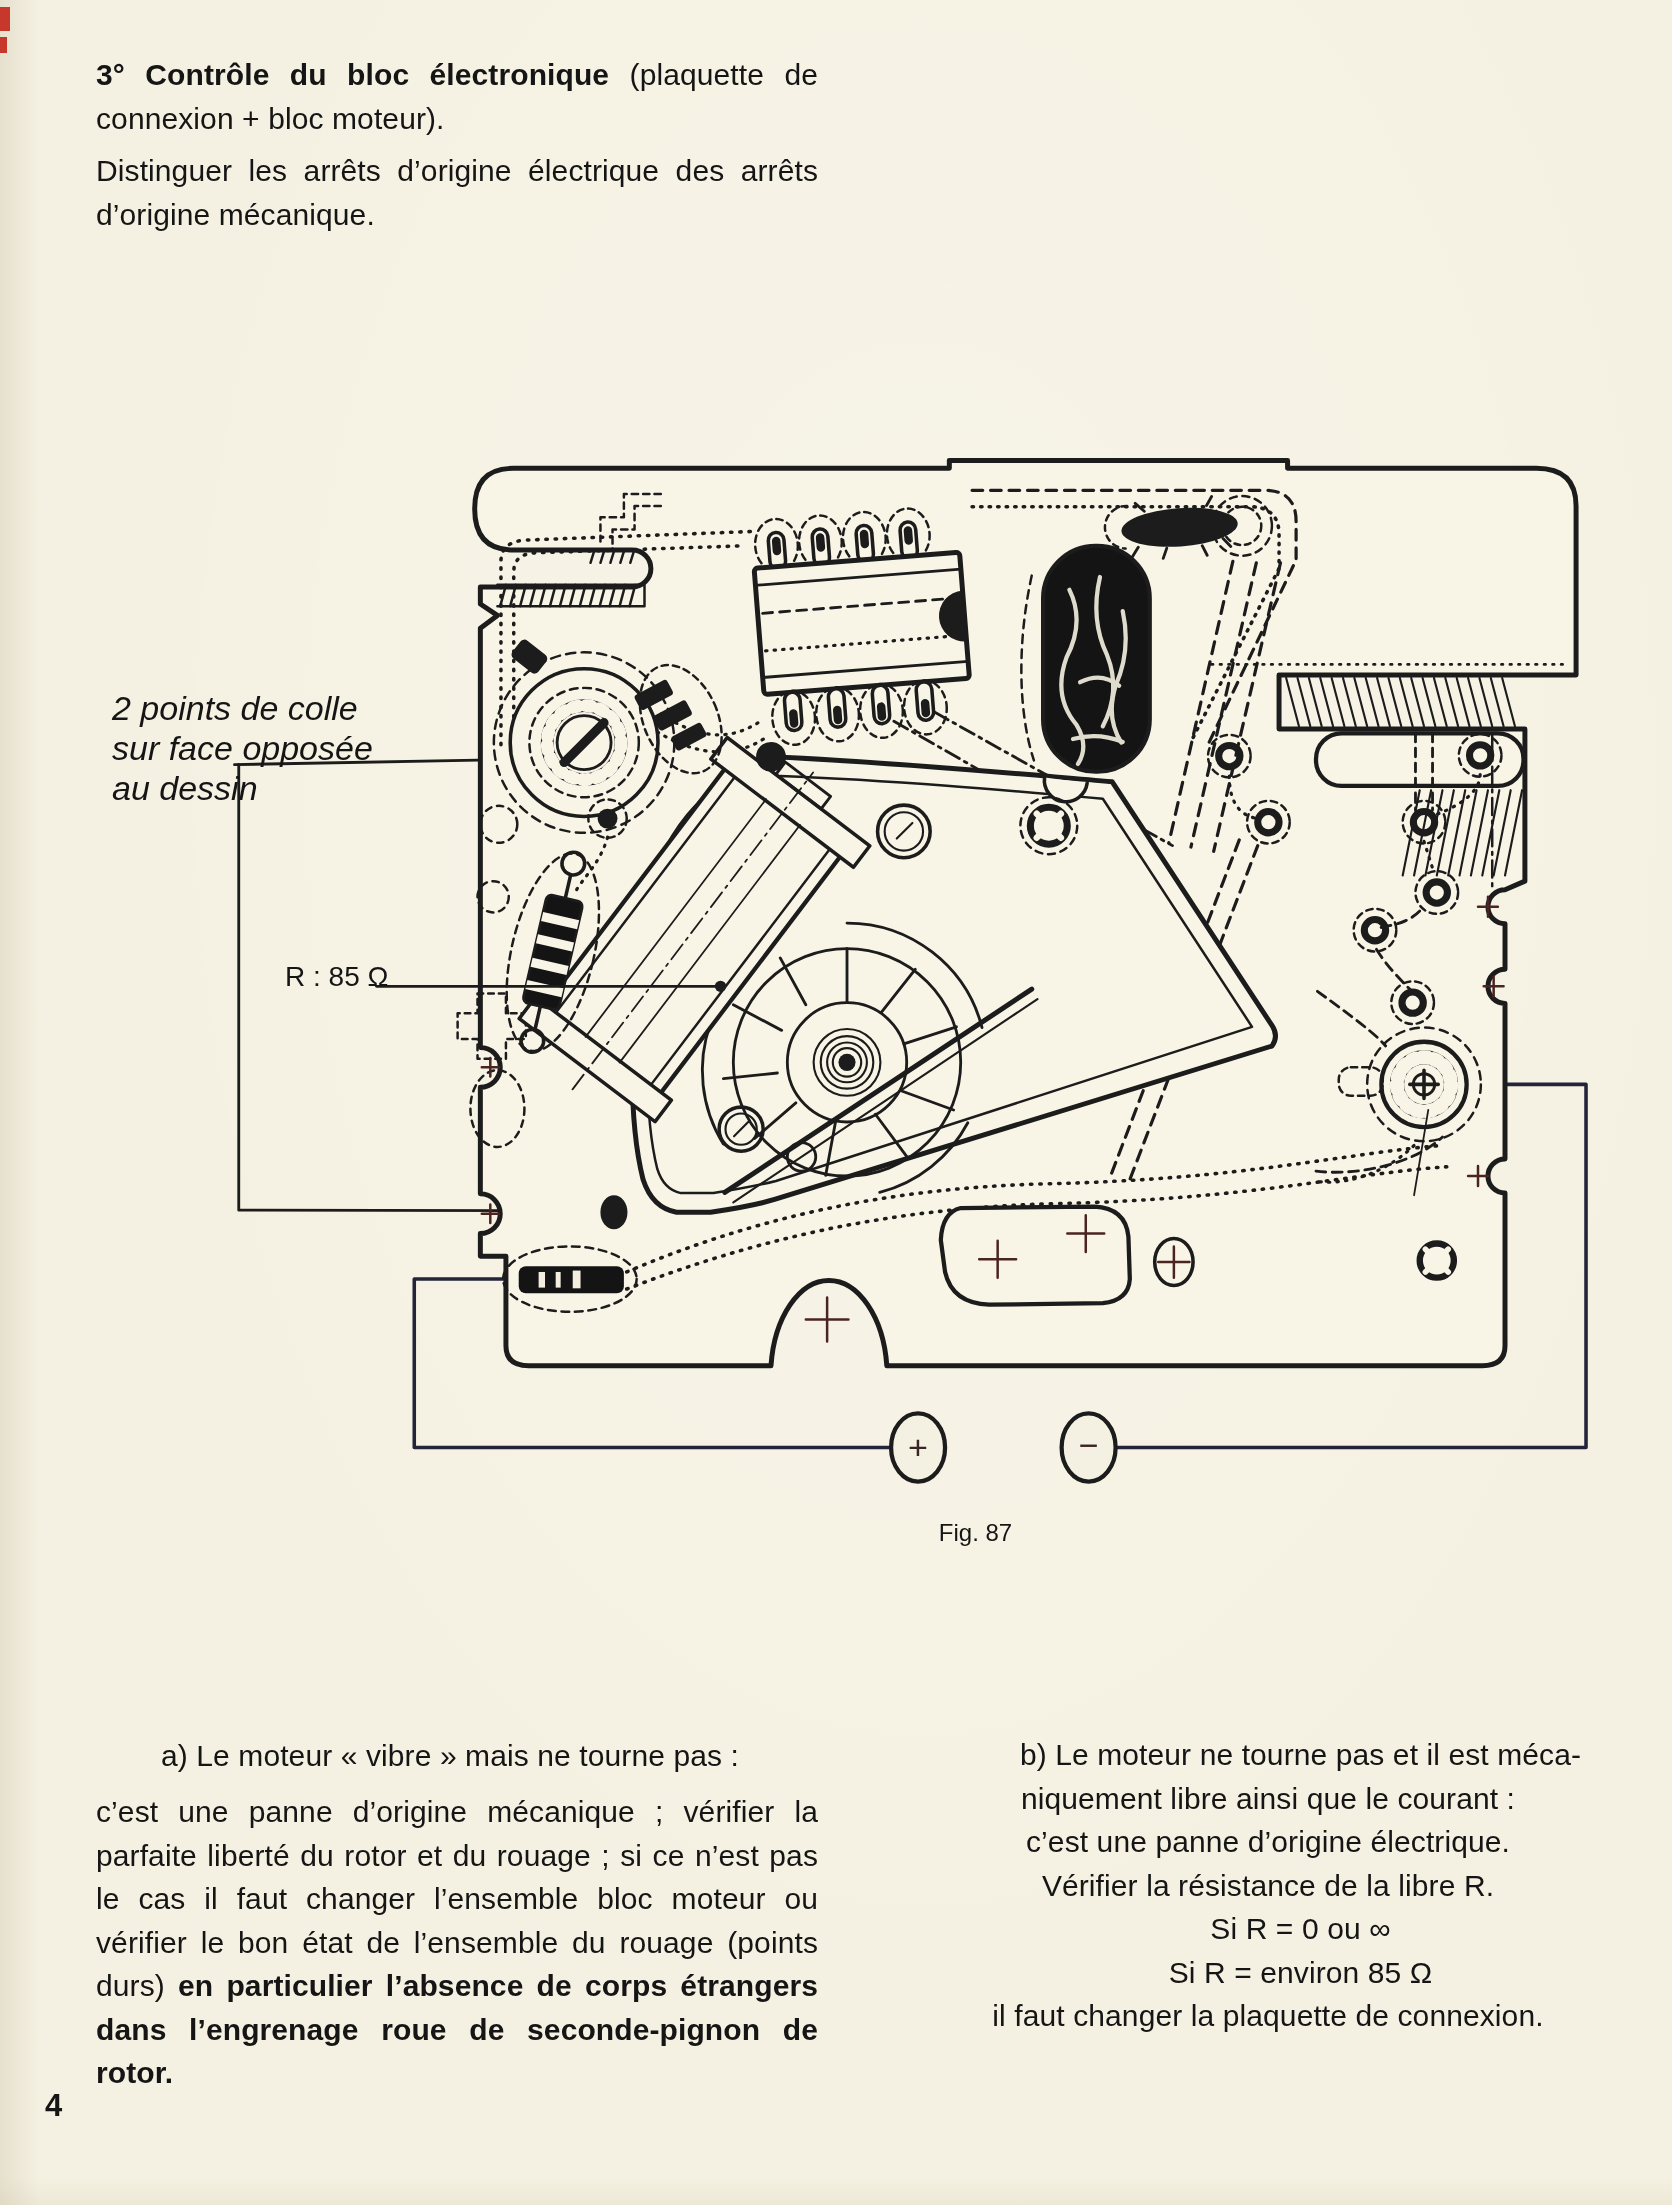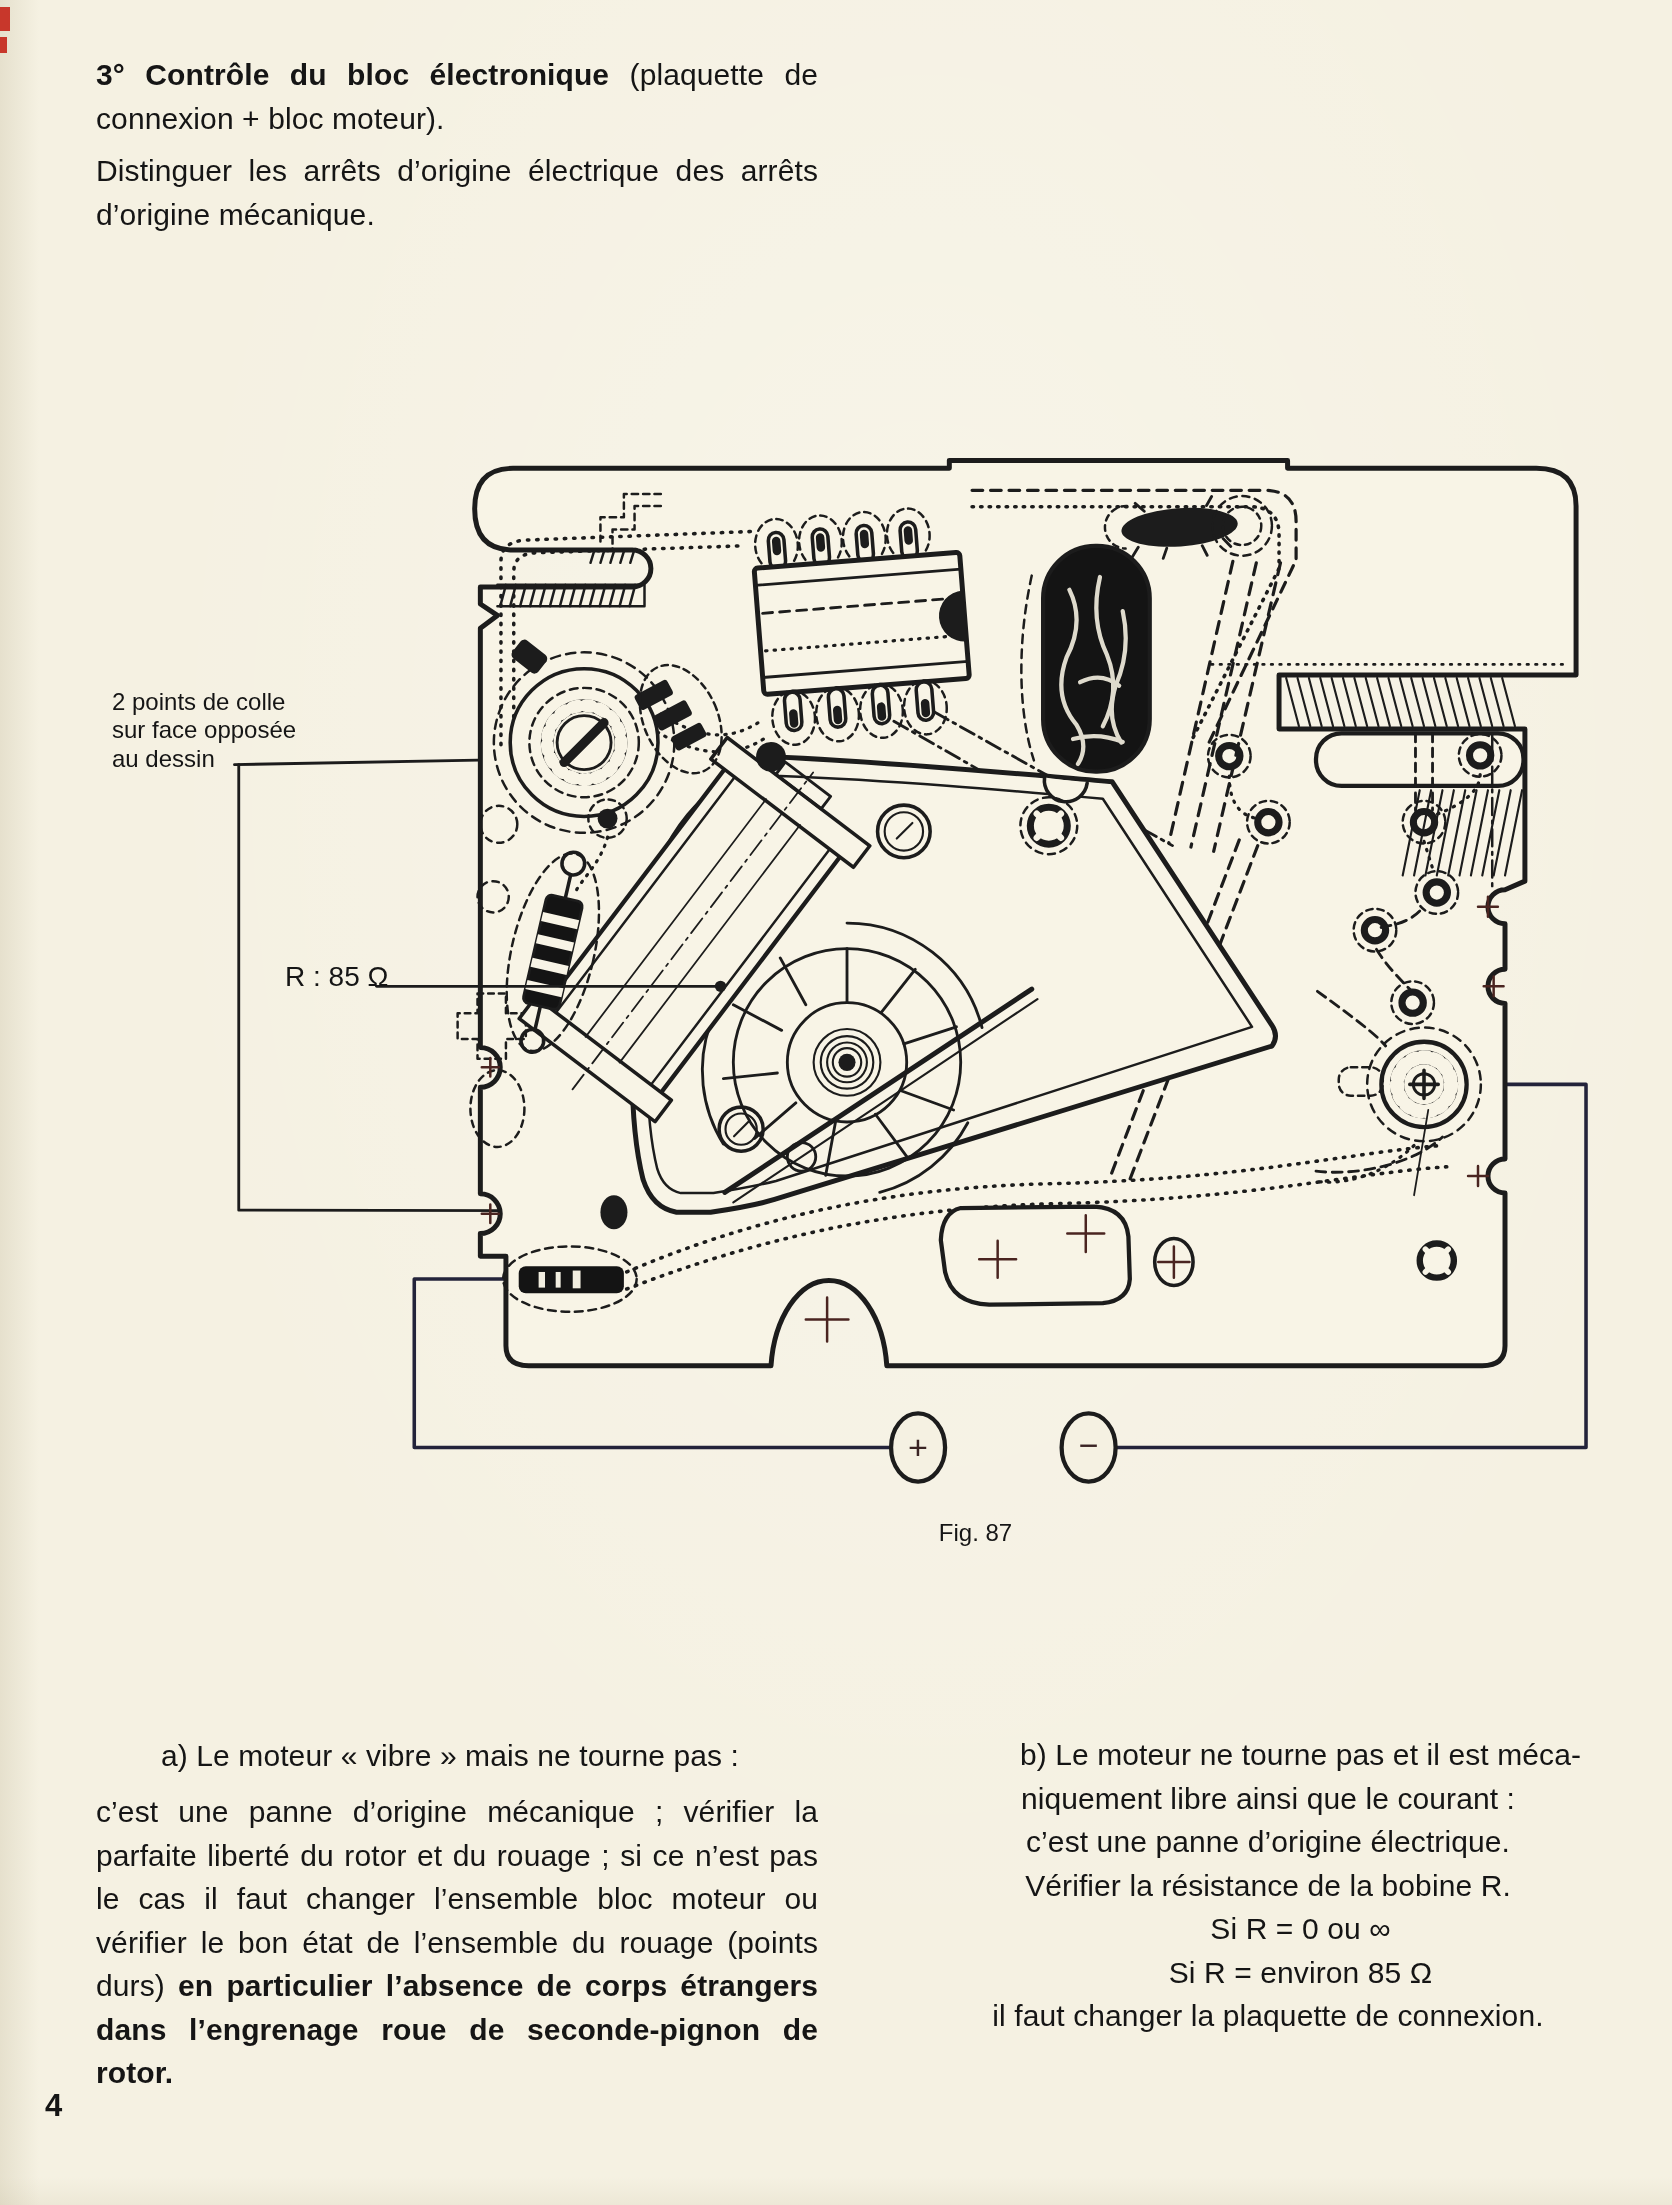--- a/index.html
+++ b/index.html
@@ -14,21 +14,21 @@
     font-family:"Liberation Sans", sans-serif;
     color:#151515;
     overflow:hidden;
     padding-left:7px;
   }
   .txt{position:absolute; font-size:30px; line-height:1.45; letter-spacing:0.1px;}
   .just{text-align:justify; text-justify:inter-word;}
   .b{font-weight:bold;}
   .indent{padding-left:65px;}
   .line{position:absolute; font-size:30px; white-space:nowrap;}
-  .small-label{position:absolute; font-size:24px; line-height:1.18; white-space:nowrap;}
+  .small-label{position:absolute; font-size:34px; line-height:1.18; white-space:nowrap;font-style:italic;}
   .caption{position:absolute; font-size:24px;}
   .pagenum{position:absolute; font-weight:bold; font-size:31px;}
   svg.fig{position:absolute; left:0; top:0;}
   .redmark{position:absolute; background:#c8372b;}
 </style>
 </head>
 <body>
 
 <div class="page">
 
@@ -378,21 +378,21 @@
     <div class="indent">a) Le moteur « vibre » mais ne tourne pas :</div>
     <div class="just" style="margin-top:12.8px;">
       <span>c’est une panne d’origine mécanique ; vérifier la parfaite liberté du rotor et du rouage ; si ce n’est pas le cas il faut changer l’ensemble bloc moteur ou vérifier le bon état de l’ensemble du rouage (points durs) </span><span class="b">en particulier l’absence de corps étrangers dans l’engrenage roue de seconde-pignon de rotor.</span>
     </div>
   </div>
 
   <div class="txt" style="left:899px;top:1733px;width:738px;text-align:center;">
     <div class="indent">b) Le moteur ne tourne pas et il est méca-</div>
     <div>niquement libre ainsi que le courant :</div>
     <div>c’est une panne d’origine électrique.</div>
-    <div>Vérifier la résistance de la bobine R.</div>
+    <div>Vérifier la résistance de la libre R.</div>
     <div class="indent">Si R = 0 ou ∞</div>
     <div class="indent">Si R = environ 85 Ω</div>
     <div>il faut changer la plaquette de connexion.</div>
   </div>
 
   <div class="pagenum" style="left:45px;top:2088px;">4</div>
 
 </div>
 
 

